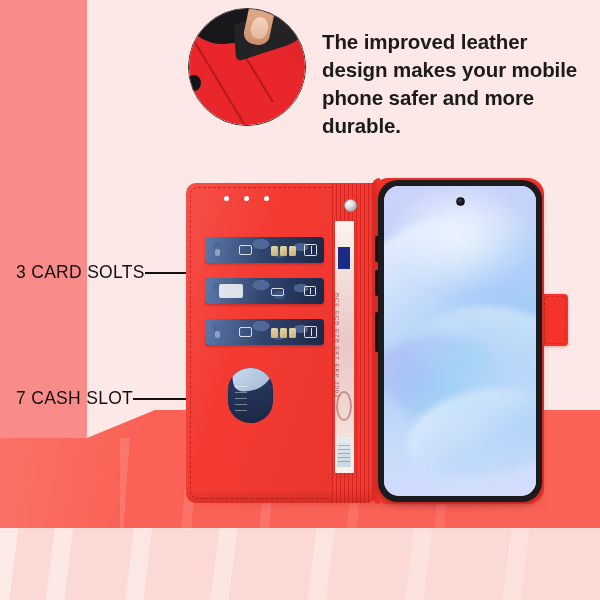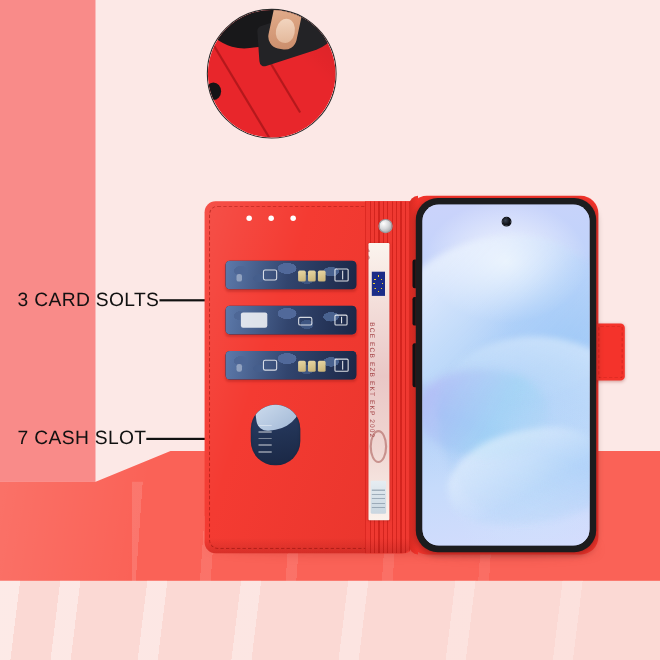--- a/index.html
+++ b/index.html
@@ -513,20 +513,21 @@
     <div class="dc-crease c1"></div>
     <div class="dc-crease c2"></div>
     <div class="dc-red-shade"></div>
     <div class="dc-nub"></div>
     <div class="dc-black-flap"></div>
     <div class="dc-black-flap2"></div>
     <div class="dc-finger"></div>
     <div class="dc-nail"></div>
   </div>
 
+  <div class="headline">The improved leather design makes your mobile phone safer and more durable.</div>
 
   <div class="callout" id="callout-cards">
     <span class="callout-text">3 CARD SOLTS</span>
     <span class="callout-line"></span>
     <span class="callout-dot"></span>
   </div>
 
   <div class="callout" id="callout-cash">
     <span class="callout-text">7 CASH SLOT</span>
     <span class="callout-line"></span>

